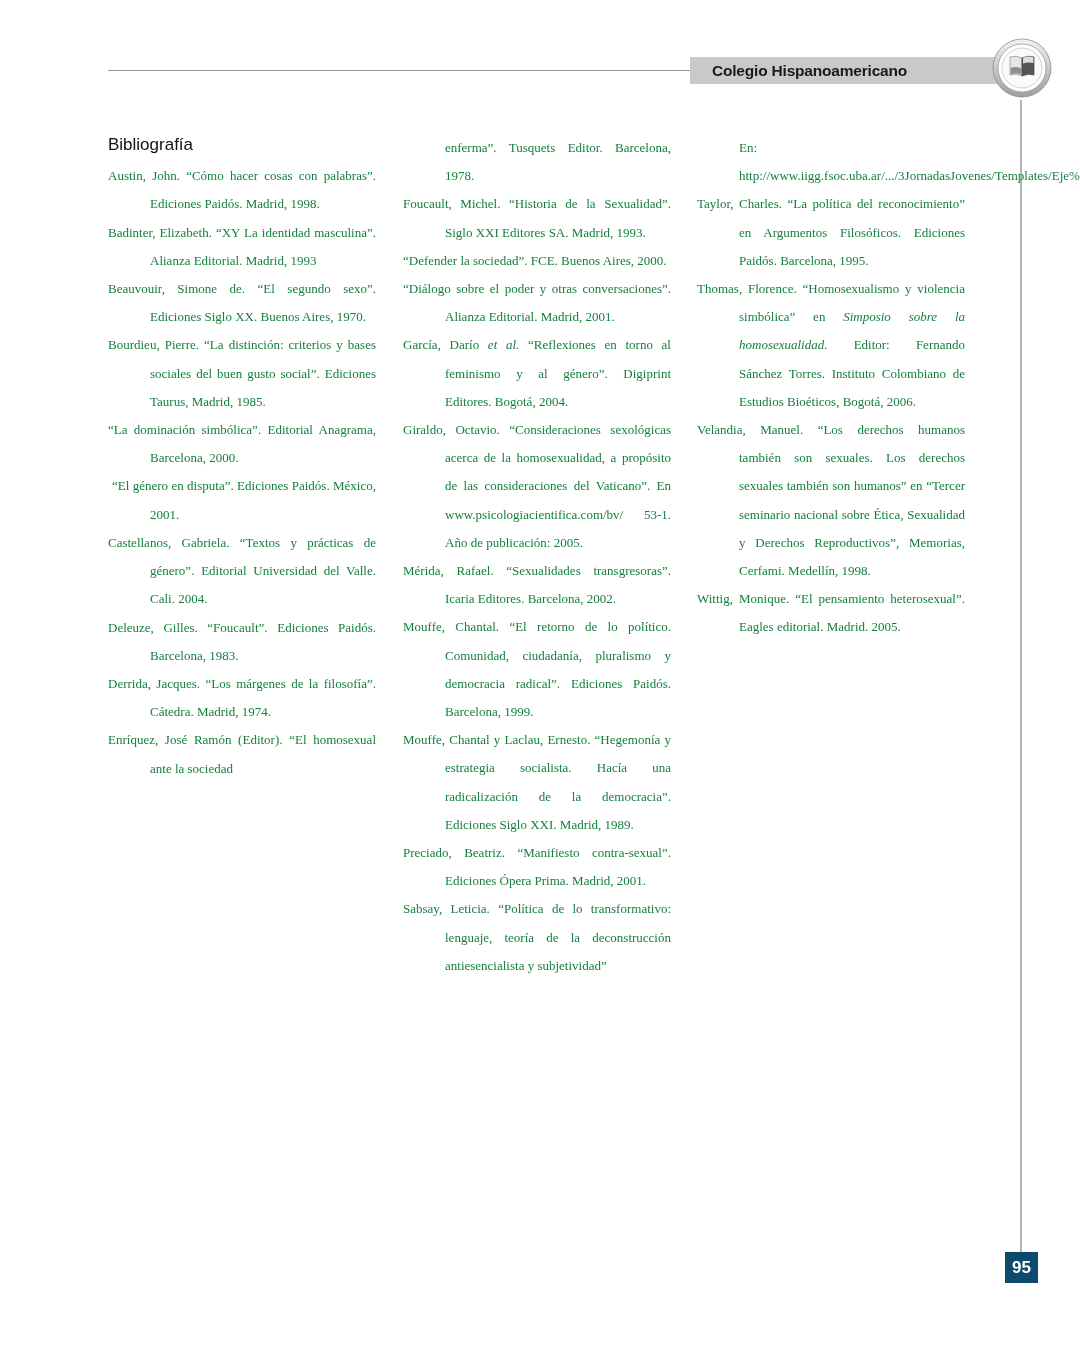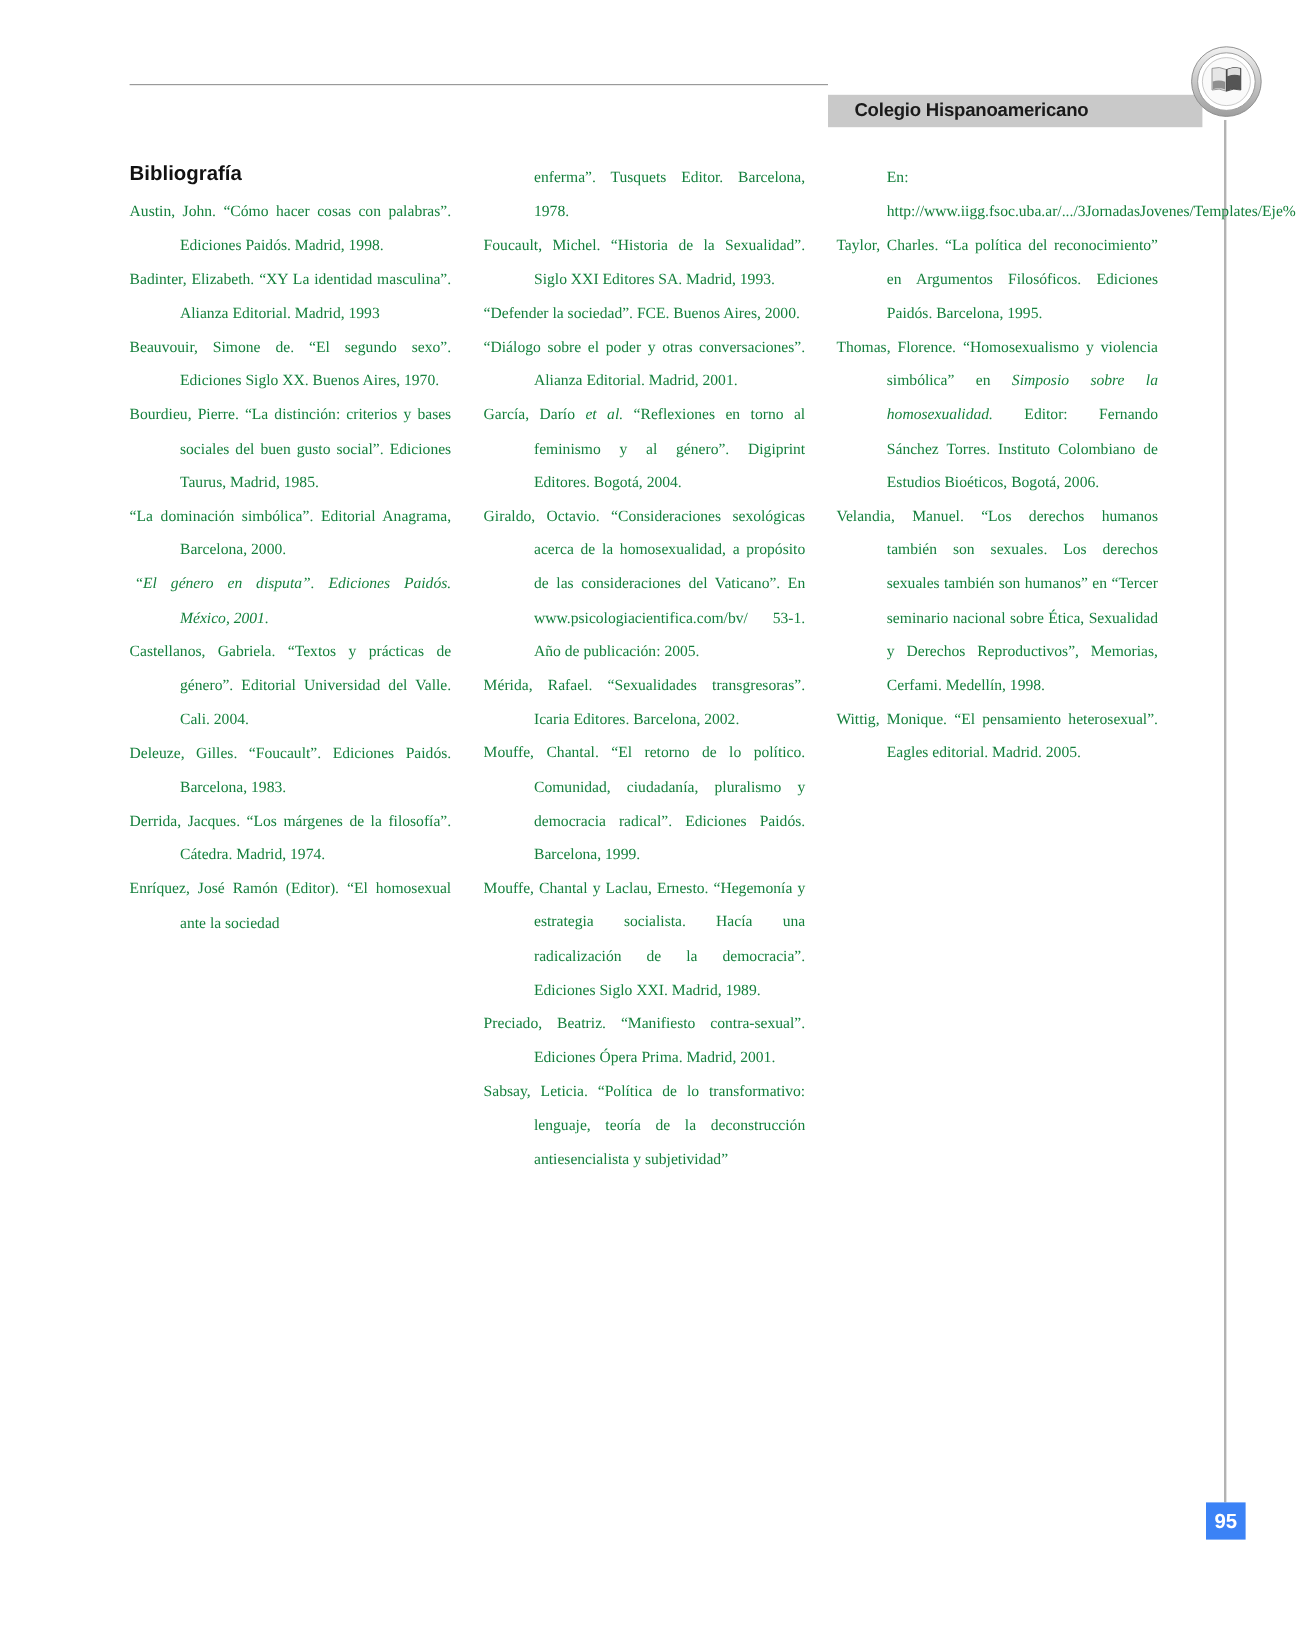--- a/index.html
+++ b/index.html
@@ -32,21 +32,20 @@
     height: 1px;
     background: #9a9a9a;
   }
   .header-banner {
     position: absolute;
     left: 690px;
     top: 57px;
     width: 312px;
     height: 27px;
     background: #c9c9c9;
-    margin-top: 22px;
   }
   .header-banner-title {
     position: absolute;
     left: 22px;
     top: 50%;
     transform: translateY(-50%);
     font-family: "Liberation Sans", sans-serif;
     font-weight: bold;
     font-size: 15.5px;
     letter-spacing: -0.2px;
@@ -84,21 +83,21 @@
     top: 134px;
     width: 268px;
   }
   .col-1 { left: 108px; }
   .col-2 { left: 403px; }
   .col-3 { left: 697px; width: 268px; }
 
   .section-title {
     font-family: "Liberation Sans", sans-serif;
     font-size: 17px;
-    font-weight: bold;
+    font-weight: normal;
     color: #111111;
     margin: 0 0 7px 0;
     line-height: 1.25;
   }
 
   .ref {
     font-family: "Liberation Serif", serif;
     font-size: 13px;
     line-height: 28.2px;
     color: #15803d;
@@ -110,33 +109,32 @@
     -webkit-hyphens: none;
     hyphens: none;
   }
   .ref.cont {
     
     padding-left: 42px;
     text-indent: 0;
   }
   .ref.lead-space {
     text-indent: -38px;
-    font-style: italic;
   }
   .ref i, .ref em {
   }
 
   
   .page-number {
     position: absolute;
     left: 1005px;
     top: 1252px;
     width: 33px;
     height: 31px;
-    background: #3b82f6;
+    background: #0c4a6e;
     color: #ffffff;
     font-family: "Liberation Sans", sans-serif;
     font-weight: bold;
     font-size: 17px;
     display: flex;
     align-items: center;
     justify-content: center;
   }
 </style>
 </head>

